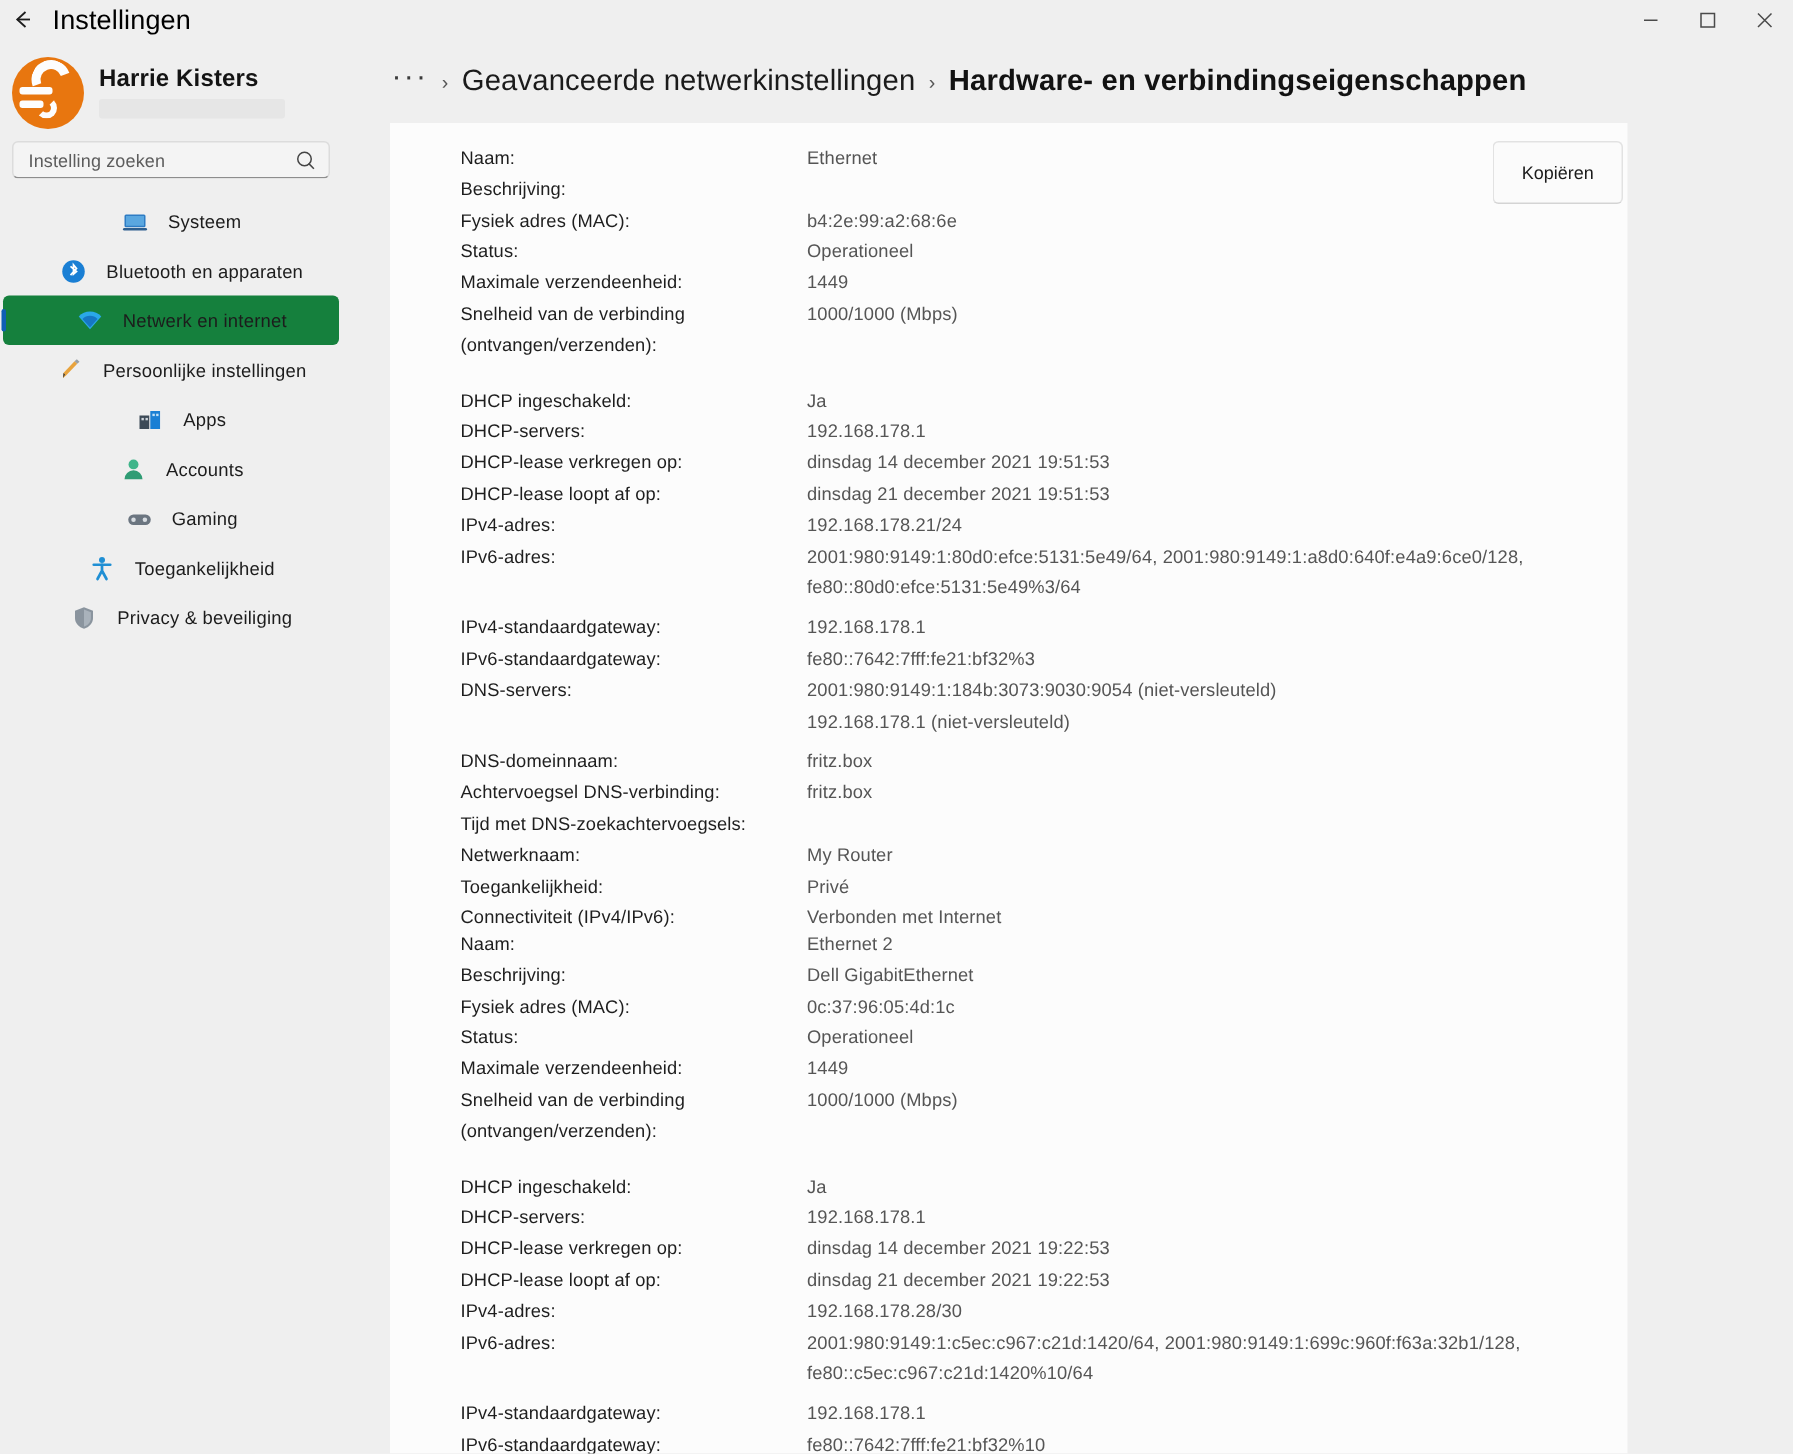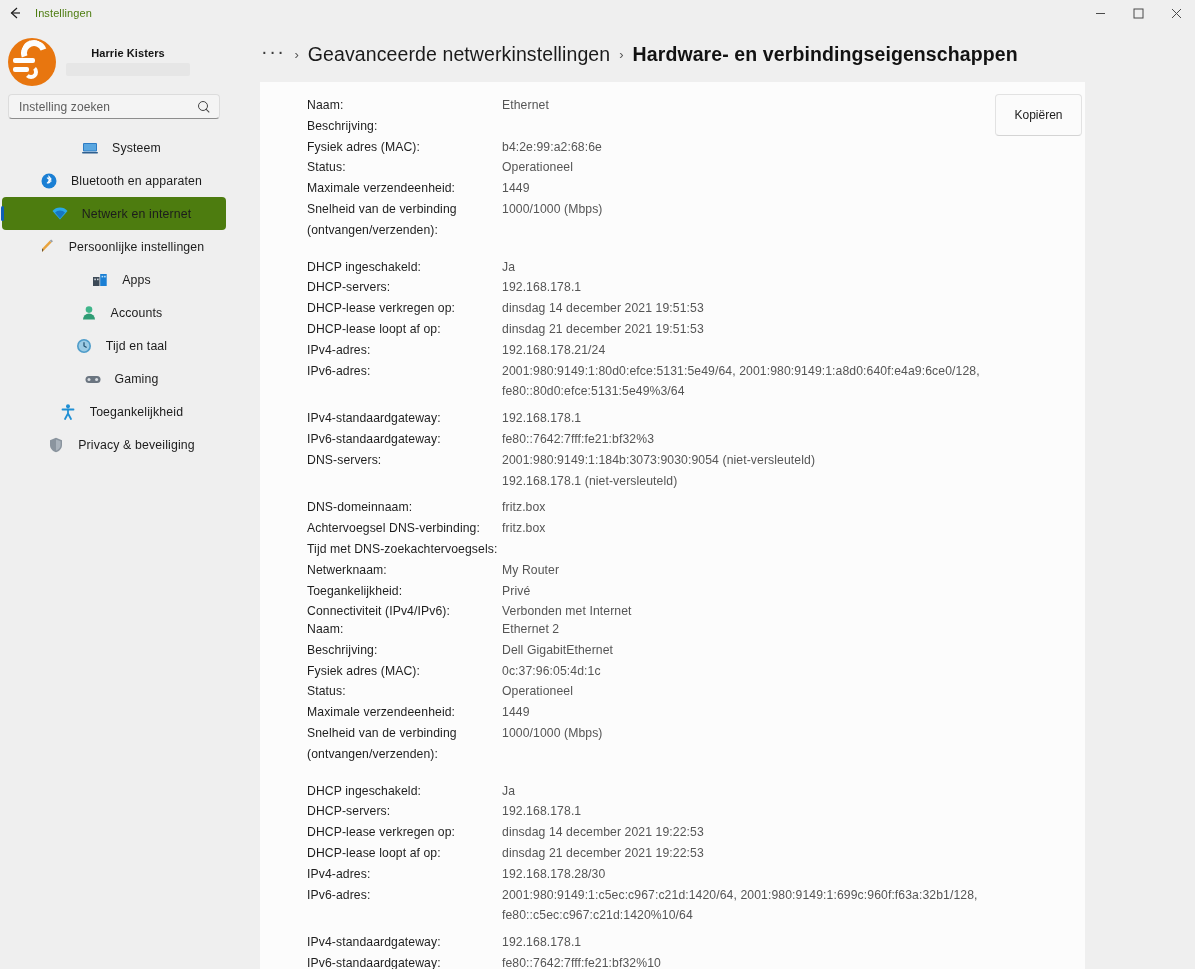--- a/index.html
+++ b/index.html
@@ -22,21 +22,21 @@
     position: absolute; top: 0; left: 0;
     width: 1195px; height: 26px;
     display: flex; align-items: center;
   }
   .back-btn {
     width: 30px; height: 26px;
     display: flex; align-items: center; justify-content: center;
     color: #1d1d1d; font-size: 13px; line-height: 1;
   }
   .titlebar-title {
-    font-size: 11px; color: #4d7c0f;
+    font-size: 18px; color: #000000;
     margin-left: 5px; letter-spacing: .1px;
   }
   .wincontrols {
     position: absolute; right: 0; top: 0;
     height: 26px; display: flex;
   }
   .wcbtn {
     width: 38px; height: 26px;
     display: flex; align-items: center; justify-content: center;
     color: #4a4a4a; font-size: 11px;
@@ -76,22 +76,22 @@
     background: #fdfdfd; left: 5px; top: 29px; border-radius: 2px;
   }
   .avatar .sh4 {
     position: absolute; width: 14px; height: 14px;
     border: 4px solid #fdfdfd; border-radius: 50%;
     left: 16px; top: 27px;
     border-left-color: transparent; border-top-color: transparent;
   }
   .acct-text { margin-left: 10px; }
   .acct-name {
-    font-size: 11px; font-weight: bold; color: #141414;
-    letter-spacing: .1px; margin-bottom: 4px; text-align: center;
+    font-size: 16px; font-weight: bold; color: #141414;
+    letter-spacing: .1px; margin-bottom: 4px;
   }
   .acct-mail {
     width: 124px; height: 13px;
     background: #e6e6e6; border-radius: 2px;
   }
 
   .searchwrap { padding: 10px 12px 0 8px; }
   .searchbox {
     position: relative;
     height: 25px;
@@ -124,21 +124,21 @@
   .navlist { margin-top: 12px; }
   .navitem {
     position: relative;
     height: 33px;
     display: flex; align-items: center;
     padding-left: 14px;
     border-radius: 4px;
     margin: 0 6px 0 2px;
     justify-content: center;
   }
-  .navitem.selected { background: #4d7c0f; }
+  .navitem.selected { background: #15803d; }
   .navitem.selected .selbar {
     position: absolute; left: -1px; top: 9px;
     width: 3px; height: 15px;
     background: #0f5fb4; border-radius: 2px;
   }
   .navicon {
     width: 18px; height: 18px; flex: 0 0 18px;
     margin-right: 13px;
     position: relative;
   }
@@ -177,21 +177,21 @@
     width: 87px; height: 42px;
     background: #fbfbfb;
     border: 1px solid #e2e2e2;
     border-bottom-color: #d4d4d4;
     border-radius: 4px;
     display: flex; align-items: center; justify-content: center;
     font-size: 12px; color: #1b1b1b;
   }
 
   .block { position: absolute; left: 47px; width: 720px; }
-  .row { display: flex; position: relative; }
+  .row { display: flex; position: relative; gap: 36px; }
   .lbl {
     width: 195px; flex: 0 0 195px;
     font-size: 12.2px; color: #1e1e1e;
     line-height: 20.8px; letter-spacing: .1px;
   }
   .val {
     font-size: 12.2px; color: #555555;
     line-height: 20.8px; letter-spacing: .1px;
     white-space: pre-line;
   }
@@ -314,30 +314,20 @@
       <div class="navitem">
         <span class="navicon">
           <svg width="18" height="18" viewBox="0 0 18 18">
             <circle cx="9" cy="5.6" r="3.3" fill="#3fb58a"></circle>
             <path d="M3 15.5 A6 6 0 0 1 15 15.5 Z" fill="#2f9c74"></path>
           </svg>
         </span>
         <span class="navlabel">Accounts</span>
       </div>
 
-      <div class="navitem">
-        <span class="navicon">
-          <svg width="18" height="18" viewBox="0 0 18 18">
-            <circle cx="9" cy="9" r="7" fill="#4e9cc9"></circle>
-            <circle cx="9" cy="9" r="5.4" fill="#9ccbe4"></circle>
-            <path d="M9 5.2 L9 9 L11.6 10.6" stroke="#21506e" stroke-width="1.2" fill="none"></path>
-          </svg>
-        </span>
-        <span class="navlabel">Tijd en taal</span>
-      </div>
 
       <div class="navitem">
         <span class="navicon">
           <svg width="18" height="18" viewBox="0 0 18 18">
             <rect x="1.5" y="6" width="15" height="7" rx="3.5" fill="#6b7580"></rect>
             <circle cx="5" cy="9.5" r="1.5" fill="#d8dde2"></circle>
             <circle cx="12.6" cy="9.5" r="1.5" fill="#d8dde2"></circle>
           </svg>
         </span>
         <span class="navlabel">Gaming</span>

